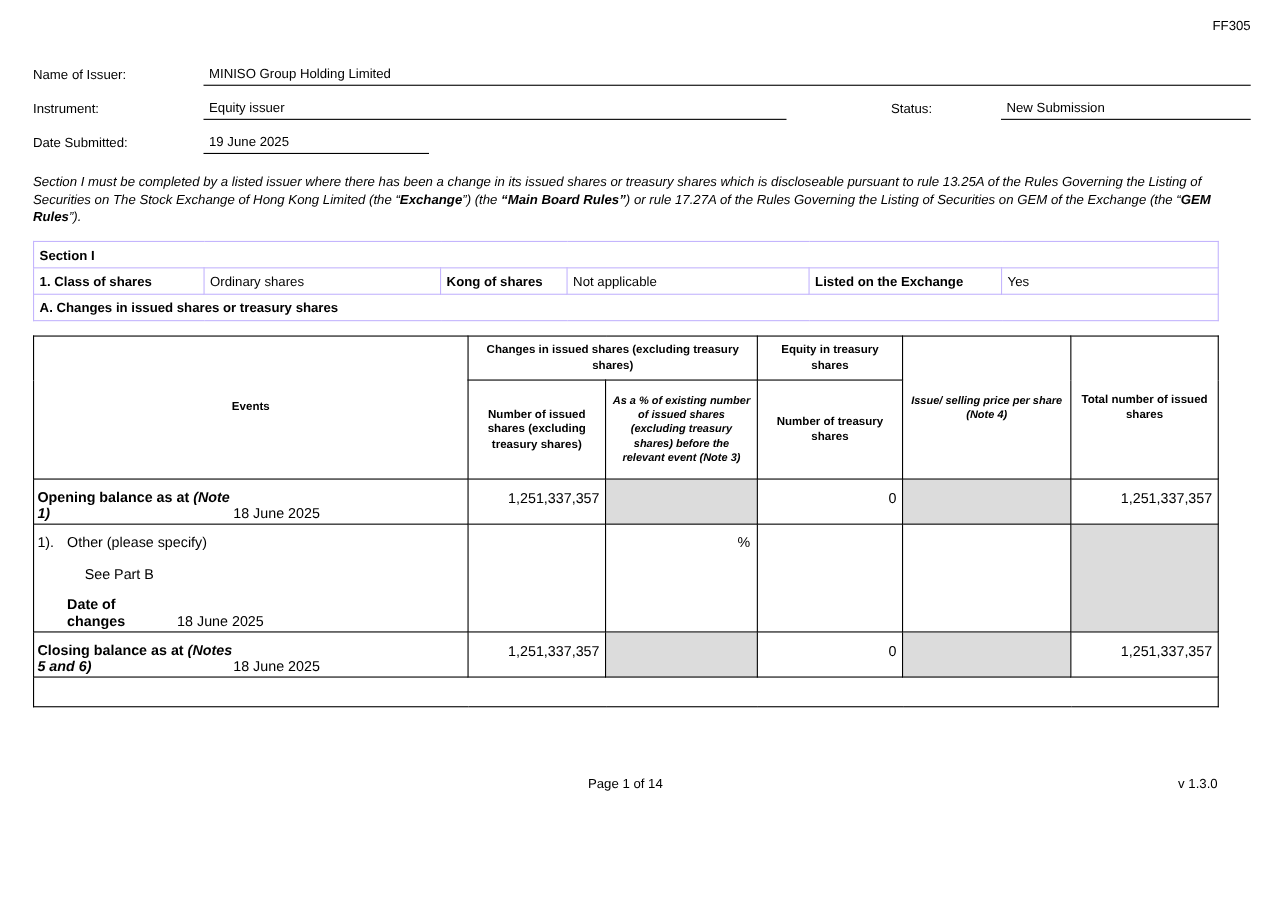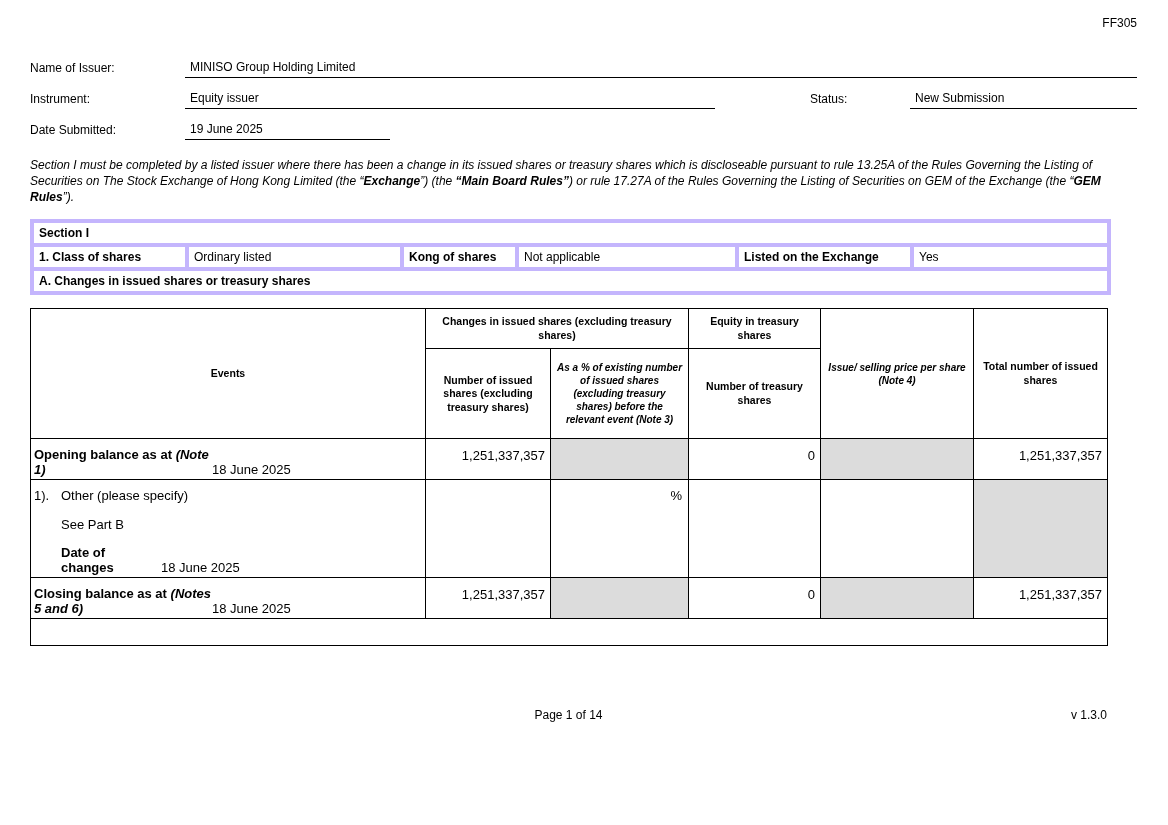--- a/index.html
+++ b/index.html
@@ -25,42 +25,42 @@
   .status-lbl { width:100px; margin-left:95px; }
   .w-status { flex:1; }
   .w-issuer { flex:1; }
   .w-date { width:205px; }
 
   .intro { margin-top:18px; font-size:12px; font-style:italic; line-height:1.32; }
   .intro b { font-weight:bold; }
 
   table { border-collapse:collapse; table-layout:fixed; width:1077px; }
   .sec1 { margin-top:14px; }
-  .sec1 td { border:4px solid #c4b5fd; font-size:12px; padding:3px 5px; height:24px; vertical-align:middle; overflow:hidden; }
+  .sec1 td { border:1px solid #c4b5fd; font-size:12px; padding:3px 5px; height:24px; vertical-align:middle; overflow:hidden; }
   .b { font-weight:bold; }
 
   .shares { margin-top:13px; }
   .shares td { border:1px solid #000; vertical-align:top; font-size:13px; padding:2px 4px; overflow:hidden; }
   .shares td.hd { font-weight:bold; text-align:center; vertical-align:middle; font-size:10.5px; line-height:1.3; padding:3px 6px; }
   .hd-it { font-style:italic; font-size:10px !important; }
   .hr1 td { height:40px; }
   .hr2 td { height:90px; }
   .row-bal td { height:30px; }
   .num { text-align:right; padding-top:9px !important; padding-right:5px !important; font-size:10px; }
   .shaded { background:#dcdcdc; }
   .row-evt td { height:88px; }
   .pct-val { text-align:right; padding-top:8px !important; padding-right:6px !important; }
   .row-empty td { height:27px; }
 
   .ev-cell { padding:8px 3px 2px 3px !important; font-size:10px; }
   .ob-group { display:inline-block; width:178px; }
   .ob-lbl { font-weight:bold; }
   .ob-note { font-weight:bold; font-style:italic; }
   .evt-idx { display:inline-block; width:27px; }
-  .evt-line2 { margin-left:27px; margin-top:14px; }
+  .evt-line2 { margin-left:43px; margin-top:14px; }
   .evt-line3 { margin-left:27px; margin-top:13px; }
   .evt-datelbl { font-weight:bold; display:inline-block; width:100px; }
 
   .footer { position:relative; margin-top:62px; font-size:12px; height:16px; width:1077px; }
   .footer .pg { position:absolute; left:50%; transform:translateX(-50%); }
   .footer .ver { position:absolute; right:0; }
 </style>
 </head>
 <body>
 
@@ -96,21 +96,21 @@
       <col style="width:220px">
         <col style="width:175px">
         <col style="width:197px">
     </colgroup>
     <tbody>
         <tr>
       <td colspan="6" class="b">Section I</td>
     </tr>
     <tr>
       <td class="b">1. Class of shares</td>
-      <td>Ordinary listed</td>
+      <td>Ordinary shares</td>
       <td class="b">Kong of shares</td>
       <td>Not applicable</td>
       <td class="b">Listed on the Exchange</td>
       <td>Yes</td>
     </tr>
     <tr>
       <td colspan="6" class="b">A. Changes in issued shares or treasury shares</td>
     </tr>
   </tbody>
     </table>

